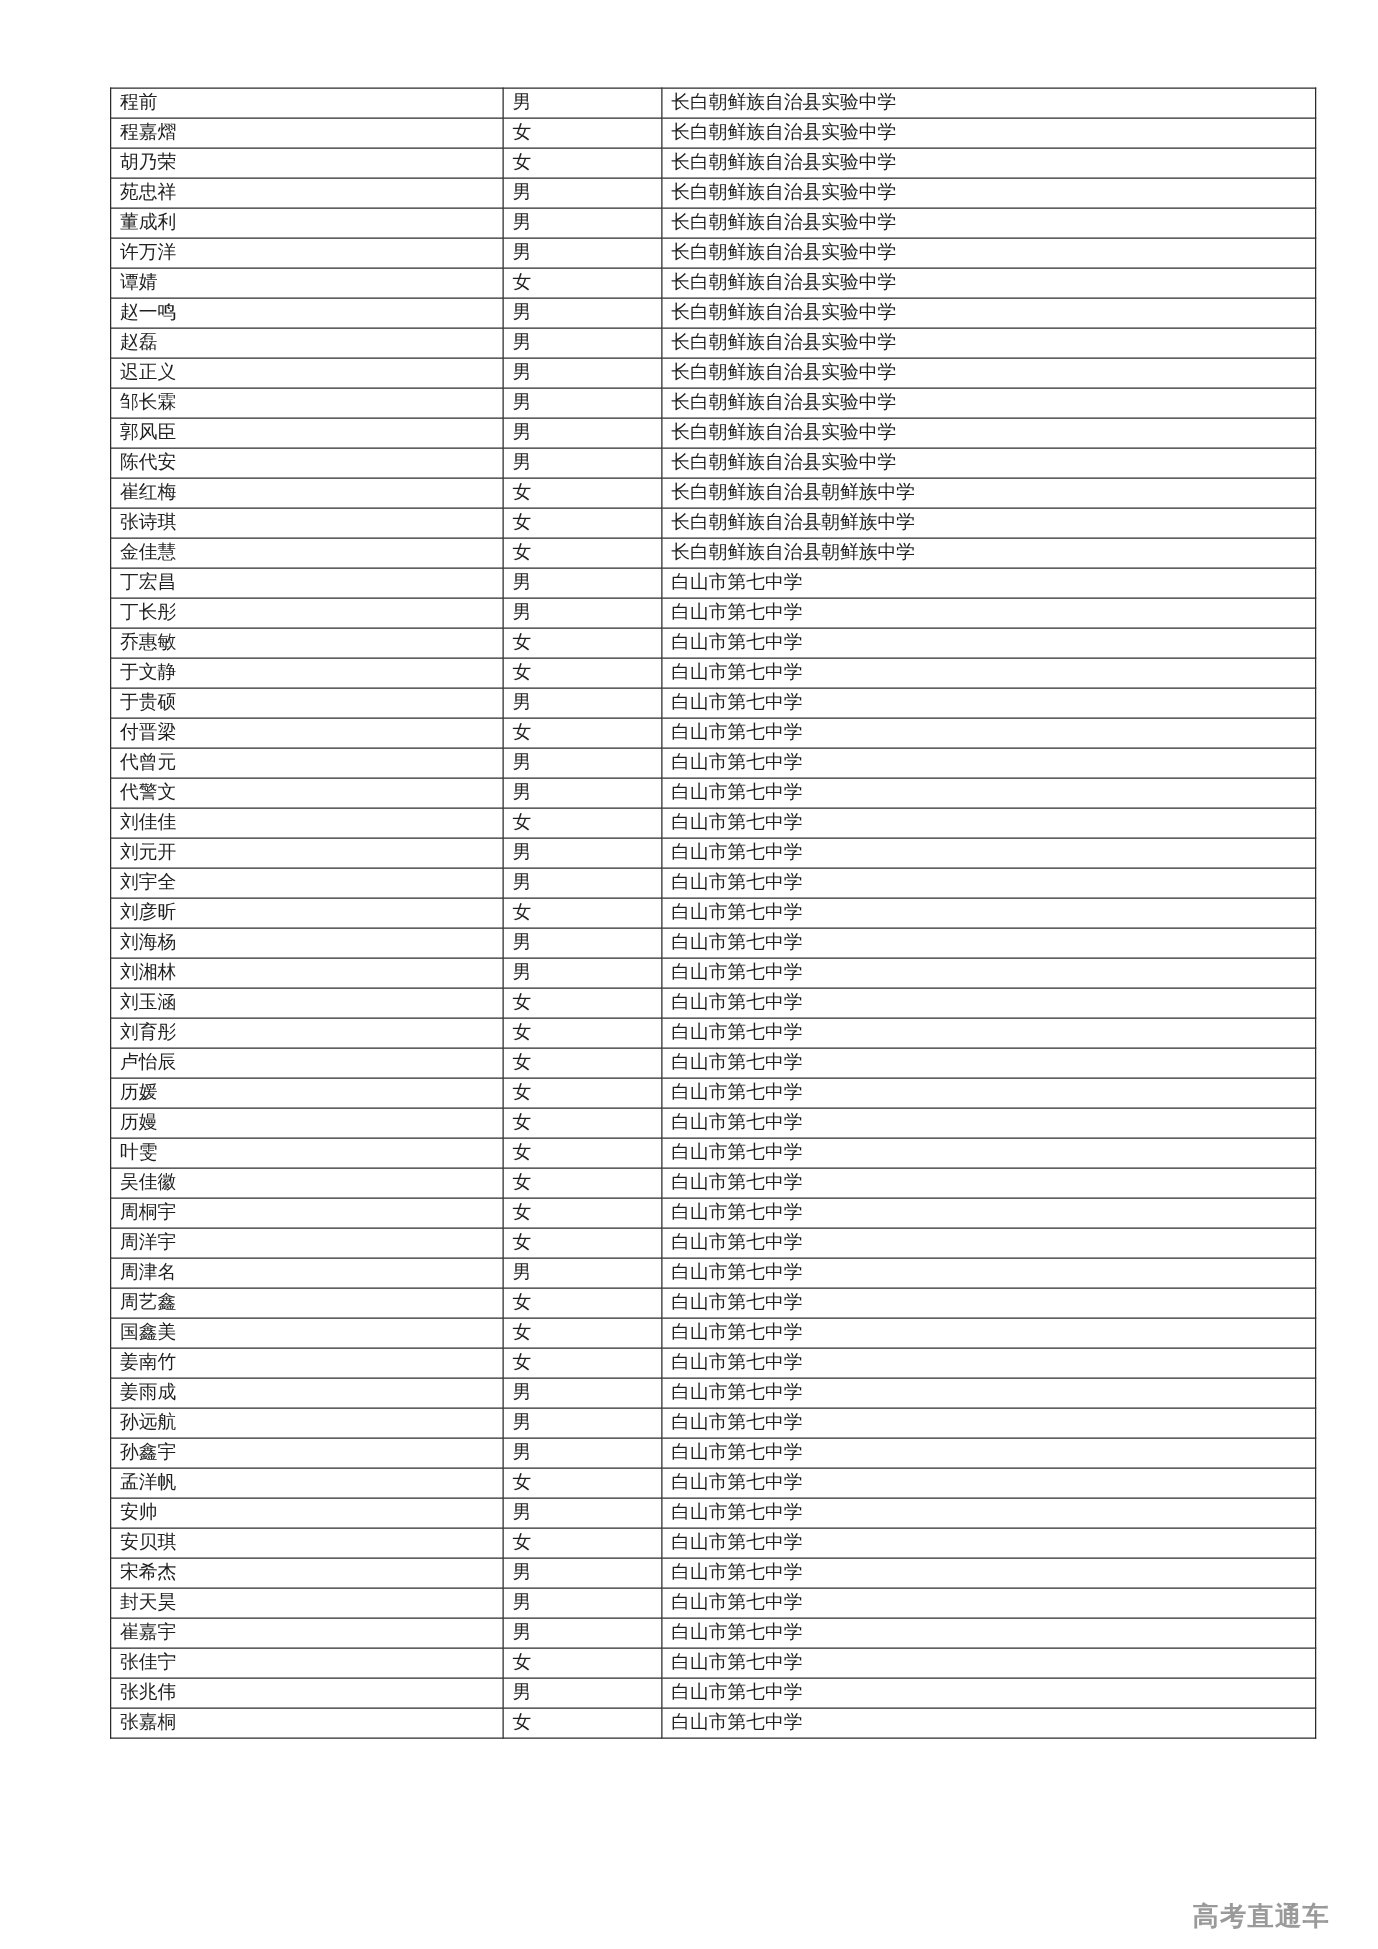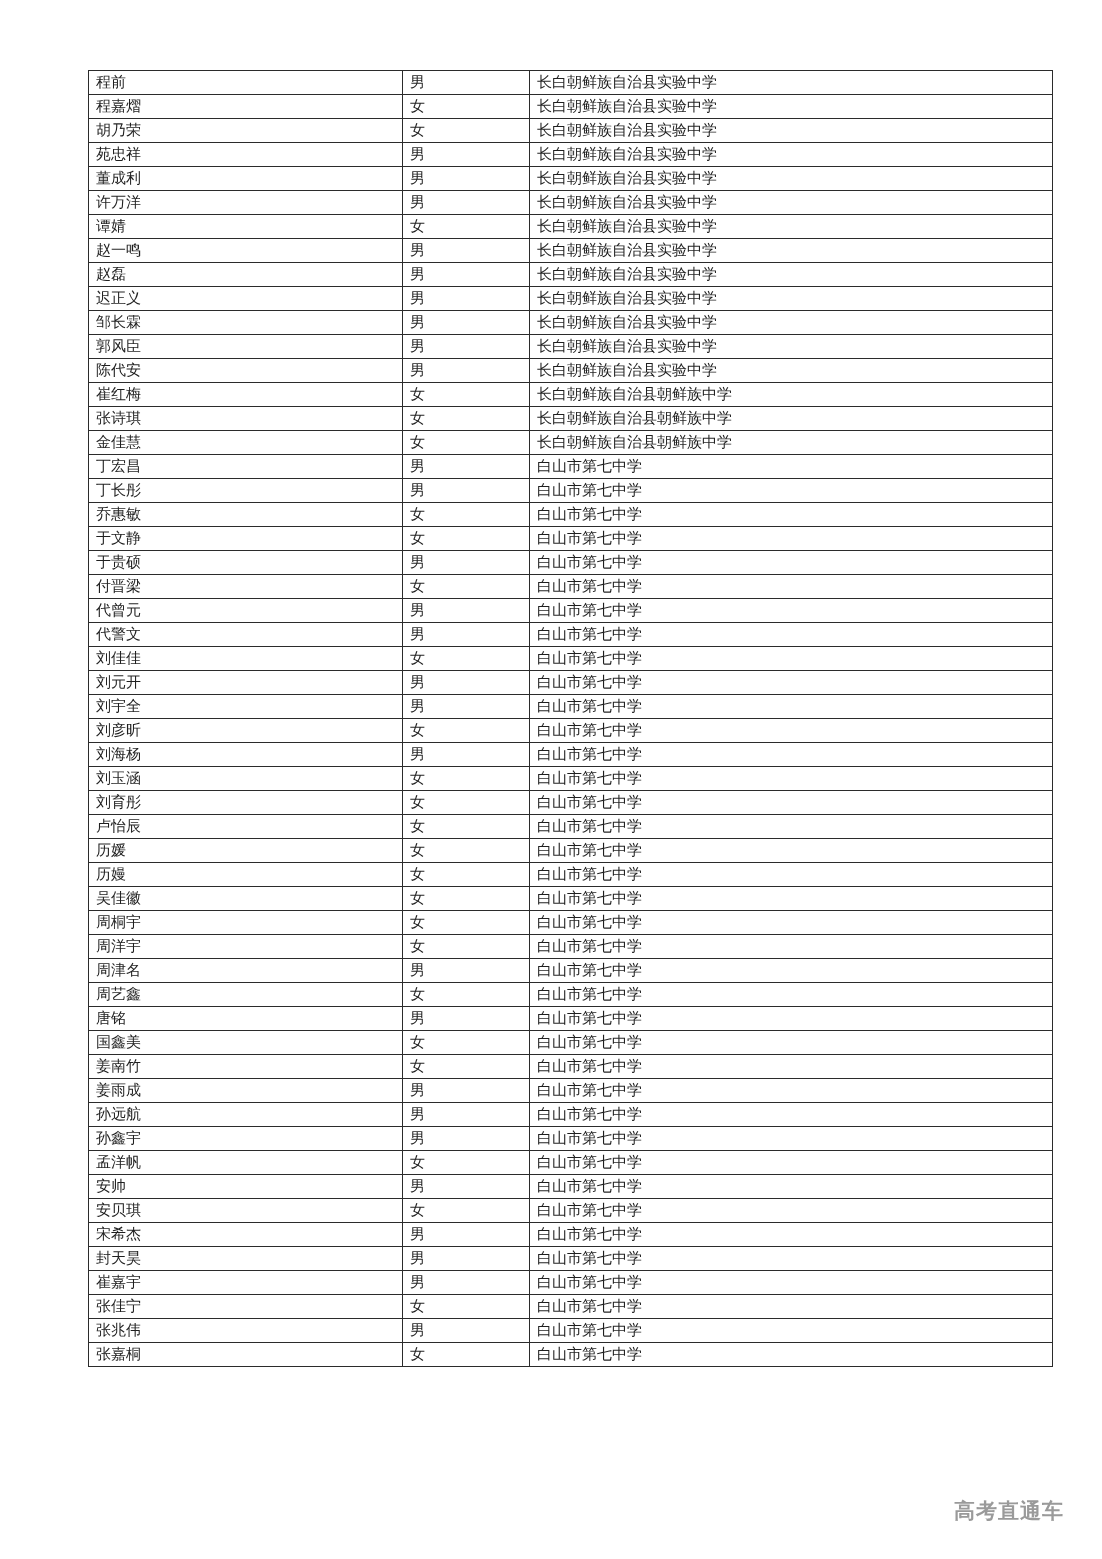--- a/index.html
+++ b/index.html
@@ -33,21 +33,21 @@
     white-space: nowrap;
     overflow: hidden;
     vertical-align: middle;
   }
   .col-name   { width: 302px; }
   .col-gender { width: 115px; }
   .col-school { width: 511px; }
   .watermark {
     position: absolute;
     right: 38px;
-    bottom: 34px;
+    bottom: 12px;
     font-size: 21px;
     font-weight: bold;
     letter-spacing: 1px;
     color: #9a9a9a;
     font-family: "Liberation Sans", "DejaVu Sans", sans-serif;
   }
 </style>
 </head>
 <body>
 
@@ -194,20 +194,25 @@
     <td class="col-name">刘彦昕</td>
     <td class="col-gender">女</td>
     <td class="col-school">白山市第七中学</td>
   </tr>
         <tr>
     <td class="col-name">刘海杨</td>
     <td class="col-gender">男</td>
     <td class="col-school">白山市第七中学</td>
   </tr>
         <tr>
+    <td class="col-name">刘湘林</td>
+    <td class="col-gender">男</td>
+    <td class="col-school">白山市第七中学</td>
+  </tr>
+        <tr>
     <td class="col-name">刘玉涵</td>
     <td class="col-gender">女</td>
     <td class="col-school">白山市第七中学</td>
   </tr>
         <tr>
     <td class="col-name">刘育彤</td>
     <td class="col-gender">女</td>
     <td class="col-school">白山市第七中学</td>
   </tr>
         <tr>
@@ -219,20 +224,25 @@
     <td class="col-name">历媛</td>
     <td class="col-gender">女</td>
     <td class="col-school">白山市第七中学</td>
   </tr>
         <tr>
     <td class="col-name">历嫚</td>
     <td class="col-gender">女</td>
     <td class="col-school">白山市第七中学</td>
   </tr>
         <tr>
+    <td class="col-name">叶雯</td>
+    <td class="col-gender">女</td>
+    <td class="col-school">白山市第七中学</td>
+  </tr>
+        <tr>
     <td class="col-name">吴佳徽</td>
     <td class="col-gender">女</td>
     <td class="col-school">白山市第七中学</td>
   </tr>
         <tr>
     <td class="col-name">周桐宇</td>
     <td class="col-gender">女</td>
     <td class="col-school">白山市第七中学</td>
   </tr>
         <tr>
@@ -241,25 +251,20 @@
     <td class="col-school">白山市第七中学</td>
   </tr>
         <tr>
     <td class="col-name">周津名</td>
     <td class="col-gender">男</td>
     <td class="col-school">白山市第七中学</td>
   </tr>
         <tr>
     <td class="col-name">周艺鑫</td>
     <td class="col-gender">女</td>
-    <td class="col-school">白山市第七中学</td>
-  </tr>
-        <tr>
-    <td class="col-name">唐铭</td>
-    <td class="col-gender">男</td>
     <td class="col-school">白山市第七中学</td>
   </tr>
         <tr>
     <td class="col-name">国鑫美</td>
     <td class="col-gender">女</td>
     <td class="col-school">白山市第七中学</td>
   </tr>
         <tr>
     <td class="col-name">姜南竹</td>
     <td class="col-gender">女</td>

